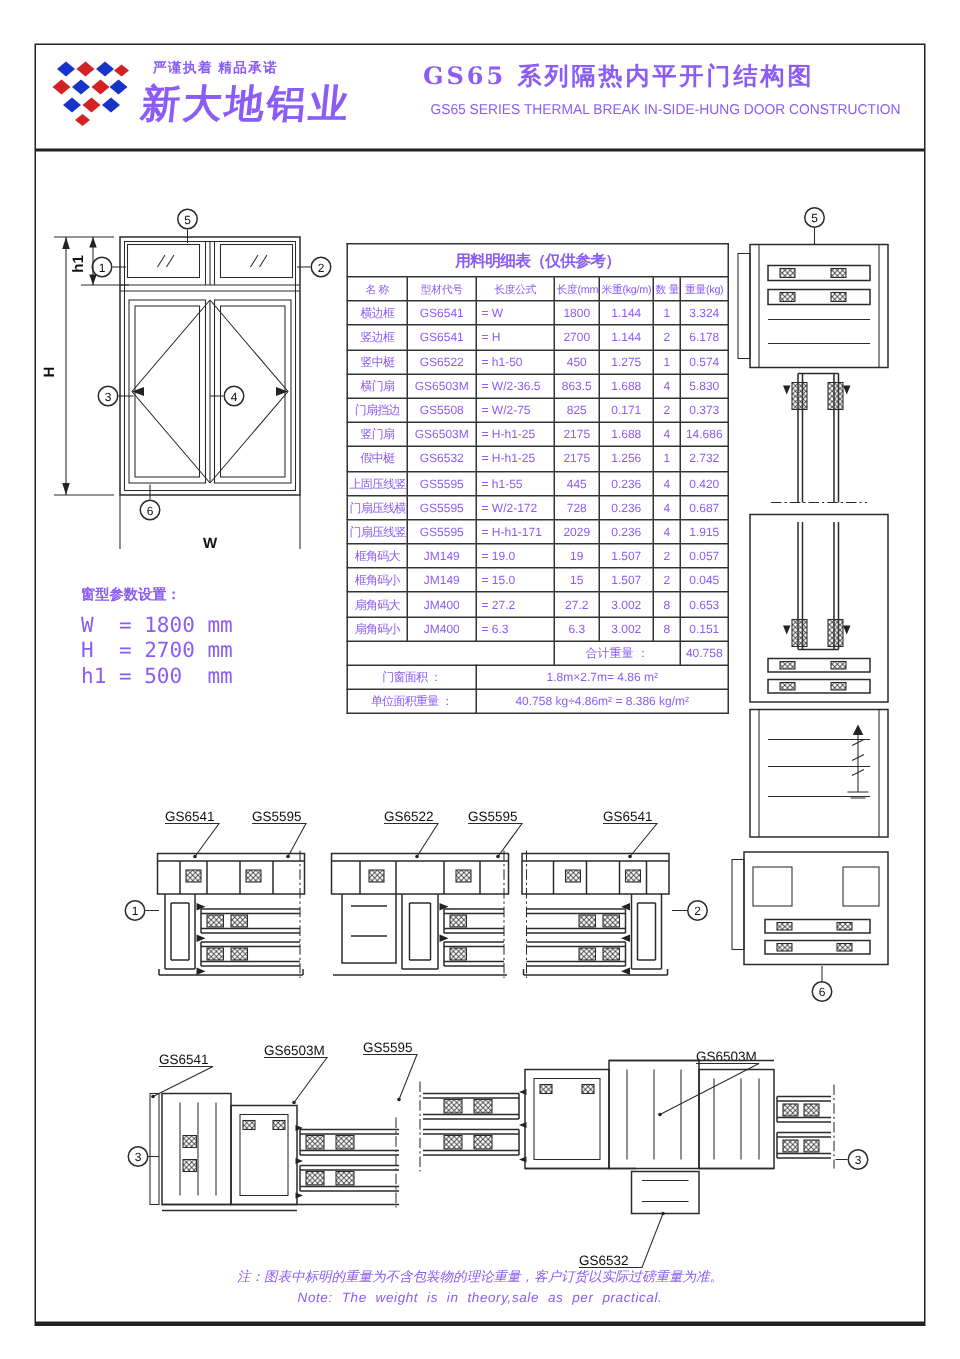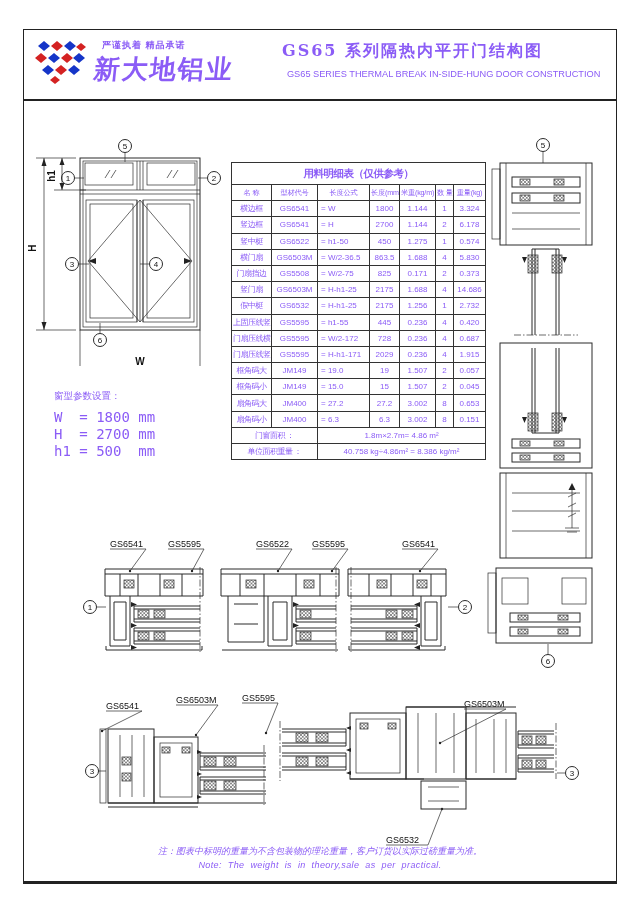--- a/index.html
+++ b/index.html
@@ -11,21 +11,21 @@
   .hdr{position:absolute;left:0;top:0;width:100%;height:69px;border-bottom:2.5px solid #222;}
   .logo{position:absolute;left:10px;top:9px;}
   .slogan{position:absolute;left:78px;top:9px;font-size:9px;font-weight:bold;letter-spacing:1px;}
   .company{position:absolute;left:70px;top:22px;font-size:26px;font-weight:bold;letter-spacing:2px;
            font-family:"DejaVu Serif",serif;transform:skewX(-6deg);}
   .titles{position:absolute;right:4px;top:11px;width:330px;text-align:left;}
   .title-cn{font-size:16px;font-weight:bold;letter-spacing:2px;font-family:"DejaVu Serif",serif;}
   .title-en{font-size:9.5px;margin-top:6px;white-space:nowrap;transform:scaleX(.97);transform-origin:center;}
   
   .params{position:absolute;left:30px;top:360px;font-size:9.5px;}
-  .params .pt{font-weight:normal;margin-bottom:6px;}
+  .params .pt{font-weight:bold;margin-bottom:6px;}
   .params .pl{font-family:"DejaVu Sans Mono",monospace;font-size:14px;line-height:17px;white-space:pre;}
   
   .mtable{position:absolute;left:207px;top:132px;border-collapse:collapse;table-layout:fixed;width:254px;}
   .mtable td,.mtable th{border:1px solid #333;padding:1px 1px;font-weight:normal;
                         font-size:8px;text-align:center;overflow:hidden;white-space:nowrap;height:13.2px;}
   .mtable .ttl{font-size:10.5px;font-weight:bold;height:19px;letter-spacing:1px;}
   .mtable th{font-size:7.2px;letter-spacing:-0.2px;}
   .mtable td.fx{text-align:left;padding-left:3px;}
   .mtable td:first-child{letter-spacing:-0.5px;}
   .mtable .sum{font-size:8px;}
@@ -331,20 +331,25 @@
             <td>JM400</td>
             <td class="fx">= 6.3</td>
             <td>6.3</td>
             <td>3.002</td>
             <td>8</td>
             <td>0.151</td>
           </tr>
         </tbody>
       <tbody>
         <tr class="sum">
+          <td colspan="3"></td>
+          <td colspan="3">合计重量 ：</td>
+          <td>40.758</td>
+        </tr>
+        <tr class="sum">
           <td colspan="2">门窗面积 ：</td>
           <td colspan="5">1.8m×2.7m= 4.86 m²</td>
         </tr>
         <tr class="sum">
           <td colspan="2">单位面积重量 ：</td>
           <td colspan="5">40.758 kg÷4.86m² = 8.386 kg/m²</td>
         </tr>
       </tbody>
     </table>
 

